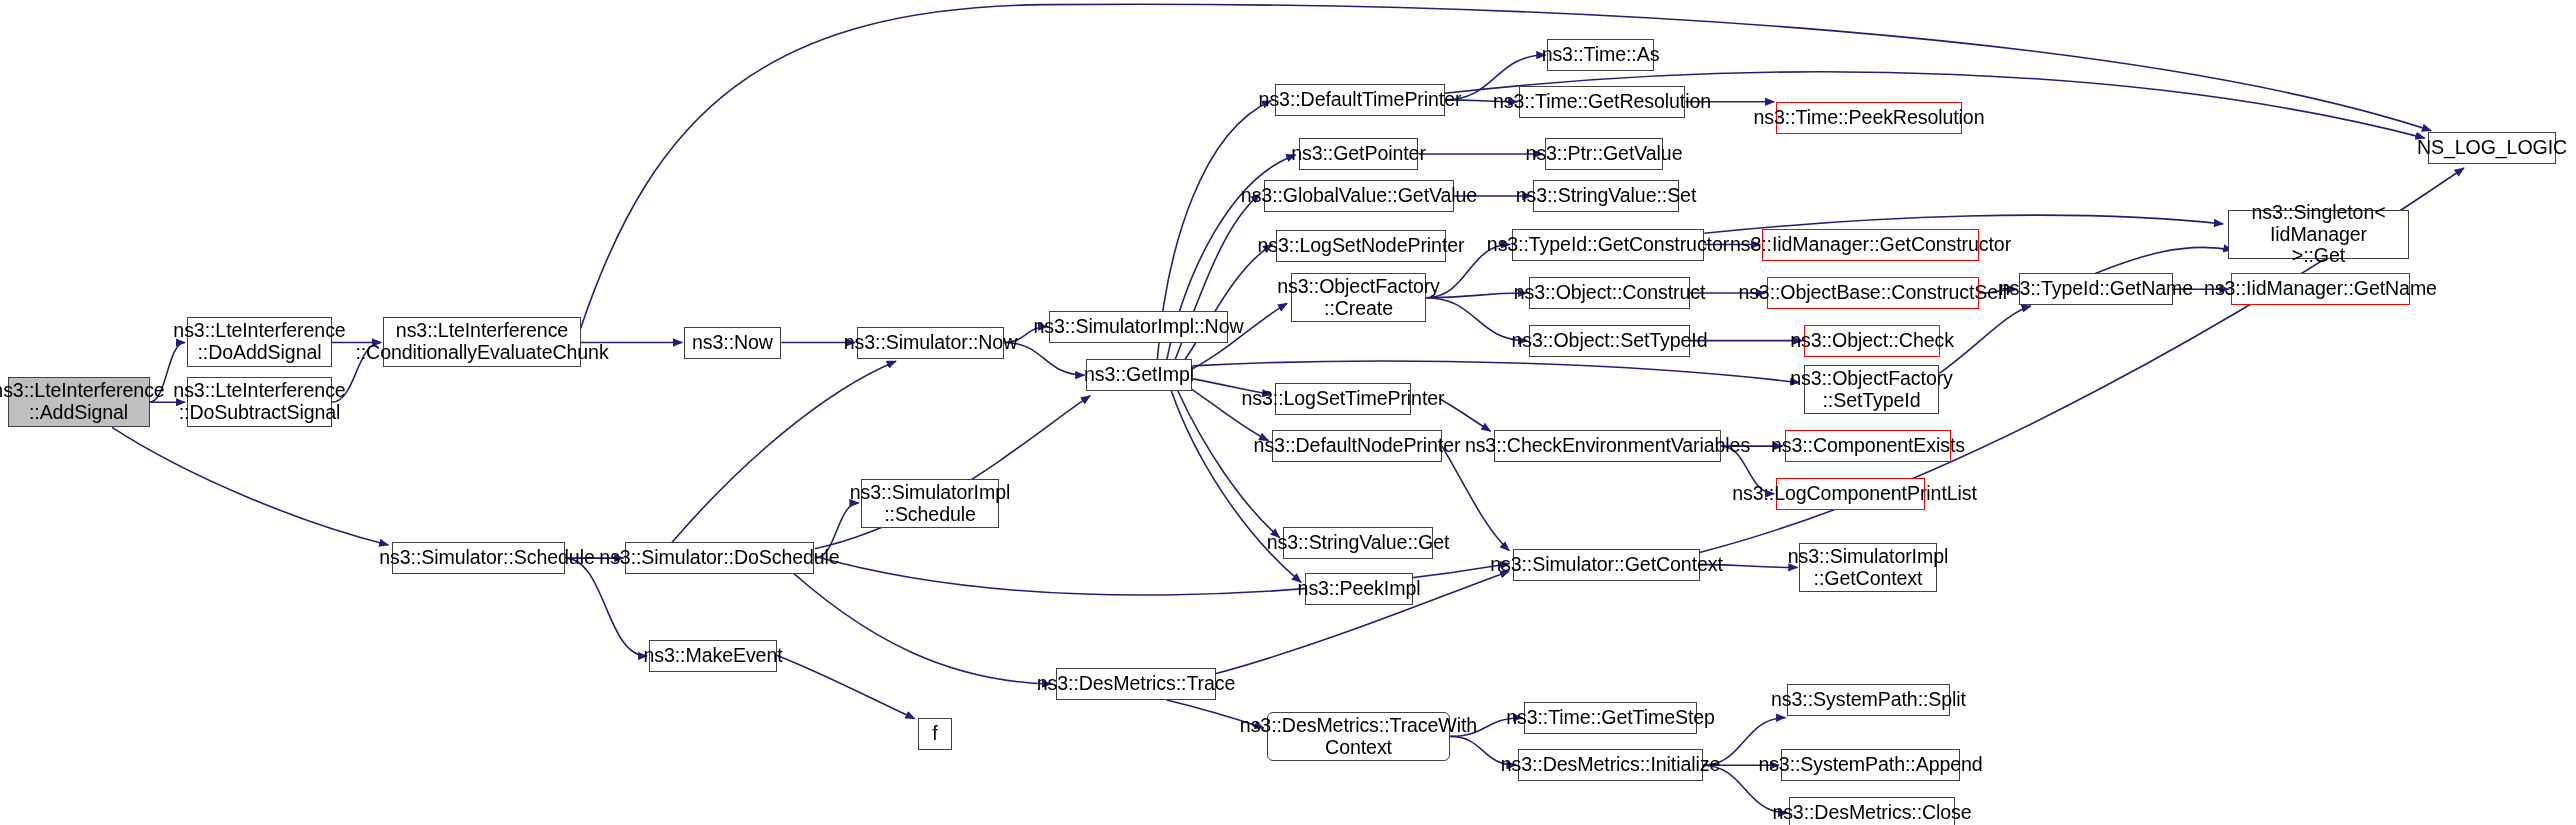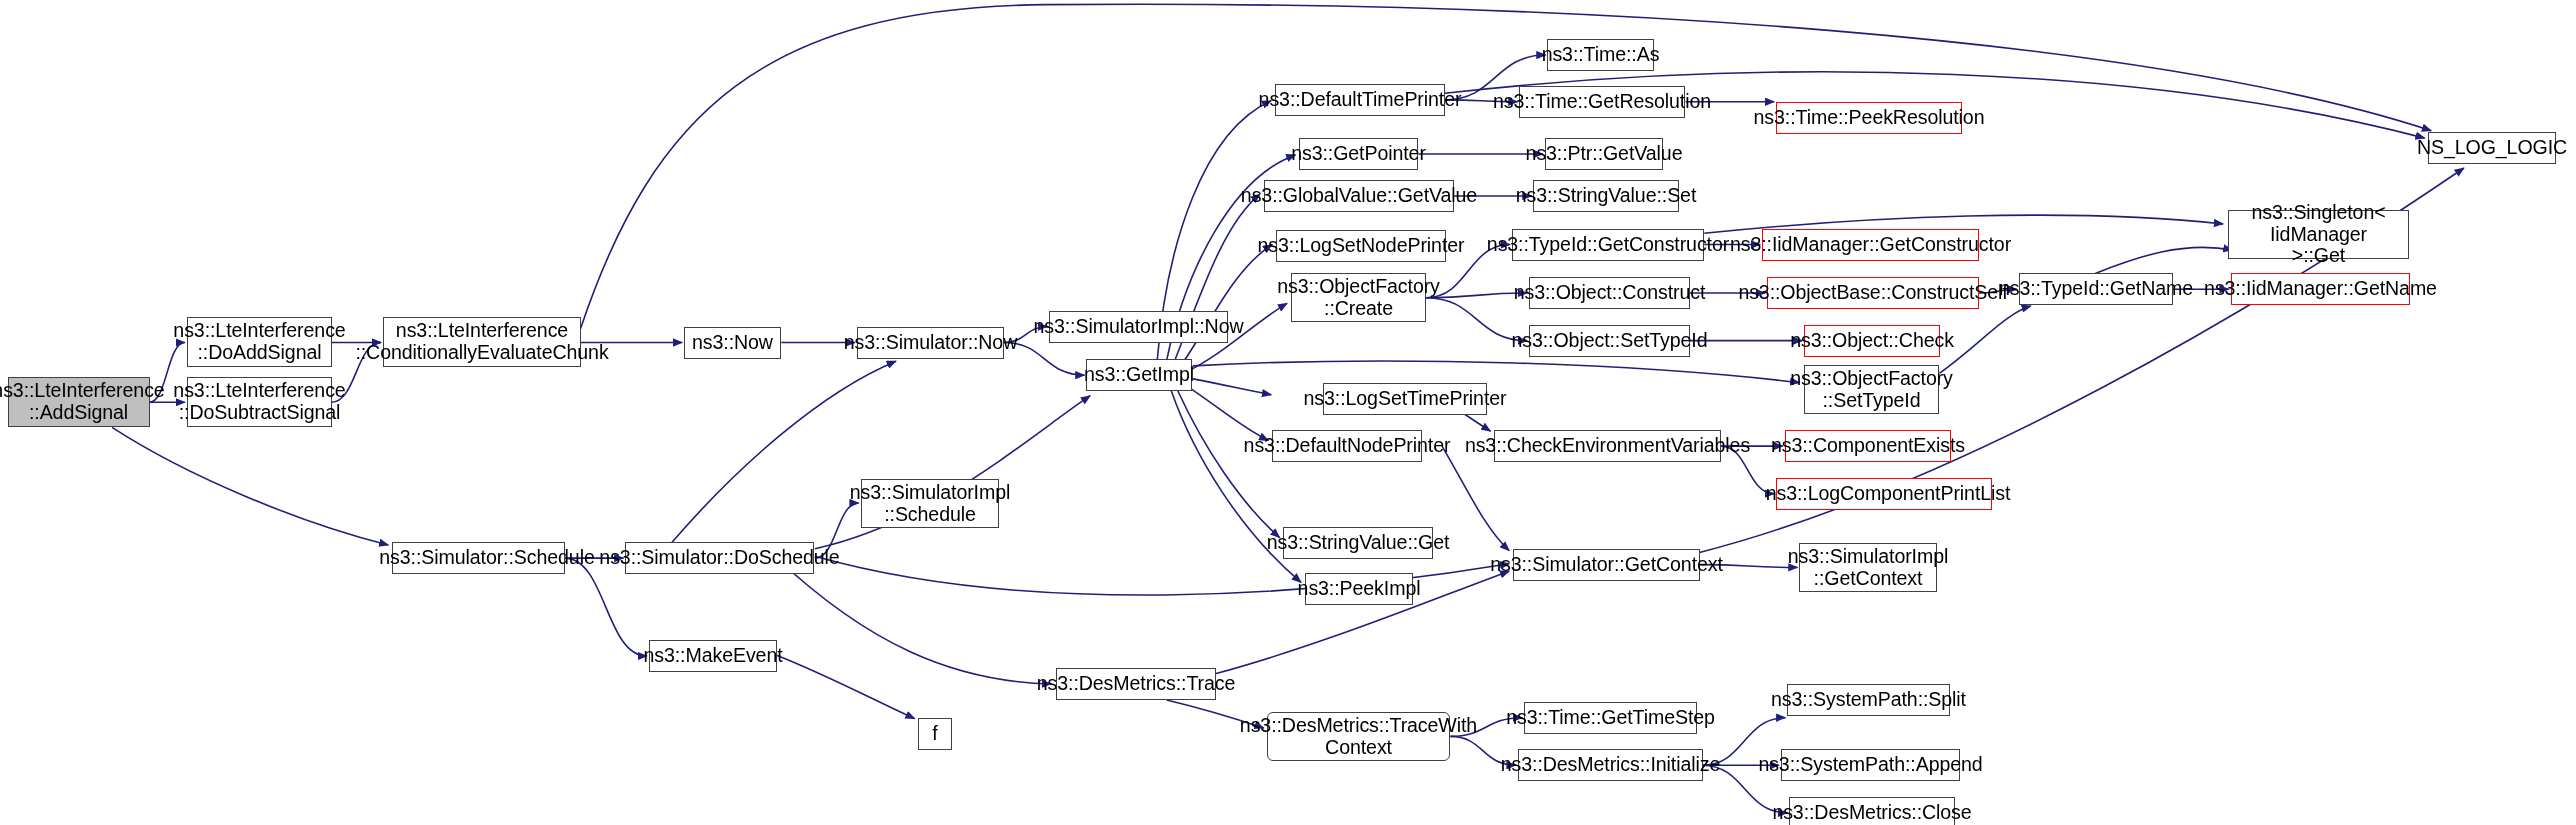--- a/index.html
+++ b/index.html
@@ -130,41 +130,41 @@
       <div class="node" style="left: 684px; top: 327px; width: 97px; height: 32px;">ns3::Now</div>
       <div class="node" style="left: 857px; top: 327px; width: 147px; height: 32px;">ns3::Simulator::Now</div>
       <div class="node" style="left: 1049px; top: 311px; width: 179px; height: 32px;">ns3::SimulatorImpl::Now</div>
       <div class="node" style="left: 1086px; top: 359px; width: 106px; height: 32px;">ns3::GetImpl</div>
       <div class="node" style="left: 1275px; top: 84px; width: 170px; height: 32px;">ns3::DefaultTimePrinter</div>
       <div class="node" style="left: 1299px; top: 138px; width: 119px; height: 32px;">ns3::GetPointer</div>
       <div class="node" style="left: 1264px; top: 180px; width: 190px; height: 32px;">ns3::GlobalValue::GetValue</div>
       <div class="node" style="left: 1276px; top: 230px; width: 170px; height: 32px;">ns3::LogSetNodePrinter</div>
       <div class="node" style="left: 1291px; top: 273px; width: 135px; height: 49px;">ns3::ObjectFactory
 ::Create</div>
-      <div class="node" style="left: 1275px; top: 383px; width: 164px; height: 32px; margin-left: 48px;">ns3::LogSetTimePrinter</div>
-      <div class="node" style="left: 1272px; top: 430px; width: 150px; height: 32px;">ns3::DefaultNodePrinter</div>
+      <div class="node" style="left: 1275px; top: 383px; width: 136px; height: 32px;">ns3::LogSetTimePrinter</div>
+      <div class="node" style="left: 1272px; top: 430px; width: 170px; height: 32px;">ns3::DefaultNodePrinter</div>
       <div class="node" style="left: 1283px; top: 527px; width: 150px; height: 32px;">ns3::StringValue::Get</div>
       <div class="node" style="left: 1305px; top: 573px; width: 108px; height: 32px;">ns3::PeekImpl</div>
       <div class="node" style="left: 1547px; top: 39px; width: 107px; height: 32px;">ns3::Time::As</div>
       <div class="node" style="left: 1519px; top: 86px; width: 166px; height: 32px;">ns3::Time::GetResolution</div>
       <div class="node" style="left: 1545px; top: 138px; width: 118px; height: 32px;">ns3::Ptr::GetValue</div>
       <div class="node" style="left: 1533px; top: 180px; width: 146px; height: 32px;">ns3::StringValue::Set</div>
       <div class="node" style="left: 1512px; top: 229px; width: 192px; height: 32px;">ns3::TypeId::GetConstructor</div>
       <div class="node" style="left: 1529px; top: 277px; width: 161px; height: 32px;">ns3::Object::Construct</div>
       <div class="node" style="left: 1529px; top: 325px; width: 161px; height: 32px;">ns3::Object::SetTypeId</div>
       <div class="node" style="left: 1494px; top: 430px; width: 227px; height: 32px;">ns3::CheckEnvironmentVariables</div>
       <div class="node" style="left: 1513px; top: 549px; width: 187px; height: 32px;">ns3::Simulator::GetContext</div>
       <div class="node red" style="left: 1776px; top: 86px; width: 186px; height: 32px; margin-top: 16px;">ns3::Time::PeekResolution</div>
       <div class="node red" style="left: 1762px; top: 229px; width: 217px; height: 32px;">ns3::IidManager::GetConstructor</div>
       <div class="node red" style="left: 1767px; top: 277px; width: 212px; height: 32px;">ns3::ObjectBase::ConstructSelf</div>
       <div class="node red" style="left: 1804px; top: 325px; width: 136px; height: 32px;">ns3::Object::Check</div>
       <div class="node" style="left: 1804px; top: 365px; width: 135px; height: 49px;">ns3::ObjectFactory
 ::SetTypeId</div>
       <div class="node red" style="left: 1785px; top: 430px; width: 166px; height: 32px;">ns3::ComponentExists</div>
-      <div class="node red" style="left: 1776px; top: 478px; width: 216px; height: 32px; padding-left: 8px;">ns3::LogComponentPrintList</div>
+      <div class="node red" style="left: 1776px; top: 478px; width: 149px; height: 32px; padding-left: 8px;">ns3::LogComponentPrintList</div>
       <div class="node" style="left: 1799px; top: 543px; width: 138px; height: 49px;">ns3::SimulatorImpl
 ::GetContext</div>
       <div class="node" style="left: 2228px; top: 210px; width: 181px; height: 49px;">ns3::Singleton&lt; IidManager
 &gt;::Get</div>
       <div class="node" style="left: 2019px; top: 273px; width: 154px; height: 32px;">ns3::TypeId::GetName</div>
       <div class="node red" style="left: 2231px; top: 273px; width: 179px; height: 32px;">ns3::IidManager::GetName</div>
       <div class="node" style="left: 2428px; top: 132px; width: 128px; height: 32px;">NS_LOG_LOGIC</div>
       <div class="node" style="left: 392px; top: 542px; width: 173px; height: 32px; padding-left: 17px;">ns3::Simulator::Schedule</div>
       <div class="node" style="left: 625px; top: 542px; width: 189px; height: 32px;">ns3::Simulator::DoSchedule</div>
       <div class="node" style="left: 861px; top: 479px; width: 138px; height: 49px;">ns3::SimulatorImpl

